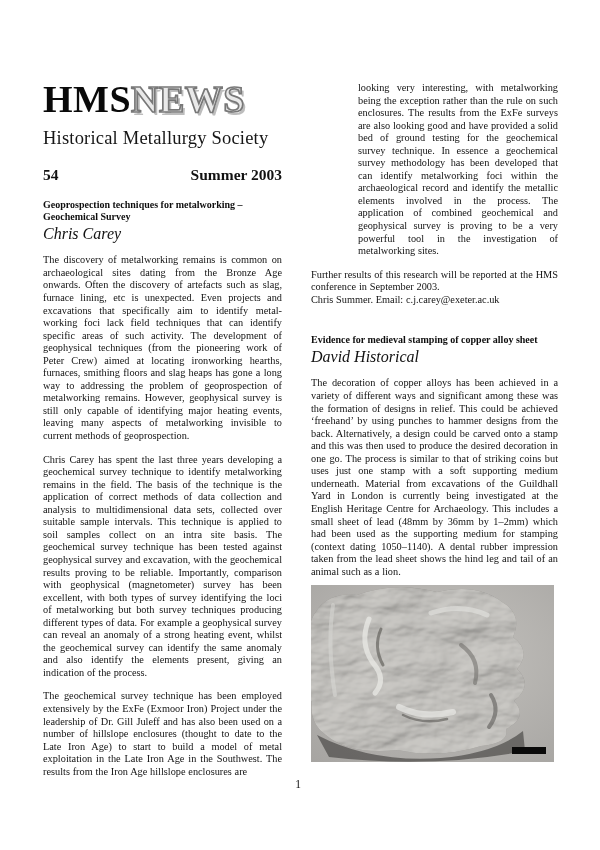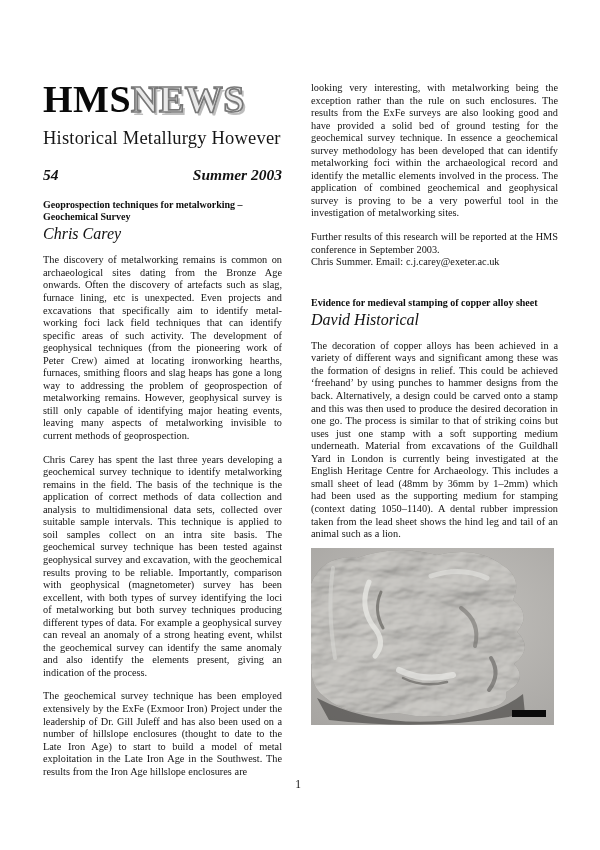--- a/index.html
+++ b/index.html
@@ -13,48 +13,48 @@
 
   
   .mast-title { font-weight:bold; font-size:38px; line-height:1; white-space:nowrap; letter-spacing:0.5px; }
   .mast-solid { color:#0a0a0a; }
   .mast-outline {
     color:#e9e9e9;
     -webkit-text-stroke:1.7px #787878;
     text-shadow:2.5px 2.5px 0 #bdbdbd;
   }
   .society { font-size:18.5px; margin-top:10px; letter-spacing:0.2px; color:#161616; }
-  .issue-row { display:flex; justify-content:space-between; font-weight:bold; font-size:15.5px; margin-top:17px;font-style:italic; }
+  .issue-row { display:flex; justify-content:space-between; font-weight:bold; font-size:15.5px; margin-top:17px; }
 
   
   .art-title { font-size:10px; font-weight:bold; line-height:1.22; margin:15px 0 0; color:#0e0e0e; }
   .col-right .art-title { margin-top:28px; }
   .byline { font-style:italic; font-size:16px; margin-top:2px; }
   p.body {
     font-size:10.3px; line-height:12.55px; text-align:justify;
     margin:11px 0 0; word-spacing:0.2px;
   }
-  .col-right p.first { margin-top:2px; }
+  .col-right p.first { margin-top:2px;margin-left:47px; }
 
   
   figure.photo { margin:7px 0 0; padding:0; width:243px; height:177px; }
   figure.photo svg { display:block; }
 
   .pagenum { position:absolute; left:0; right:0; bottom:60px; text-align:center; font-size:11.5px; color:#111; }
 </style>
 </head>
 <body>
 
 <div class="page">
   <div class="columns">
 
     <section class="col col-left">
       <header class="masthead">
         <div class="mast-title"><span class="mast-solid">HMS</span><span class="mast-outline">NEWS</span></div>
-        <div class="society">Historical Metallurgy However</div>
+        <div class="society">Historical Metallurgy Society</div>
         <div class="issue-row">
           <span>54</span>
           <span>Summer 2003</span>
         </div>
       </header>
 
       <h2 class="art-title">Geoprospection techniques for metalworking – Geochemical Survey</h2>
       <div class="byline">Chris Carey</div>
 
       <p class="body">The discovery of metalworking remains is common on archaeological sites dating from the Bronze Age onwards. Often the discovery of artefacts such as slag, furnace lining, etc is unexpected. Even projects and excavations that specifically aim to identify metal-working foci lack field techniques that can identify specific areas of such activity. The development of geophysical techniques (from the pioneering work of Peter Crew) aimed at locating ironworking hearths, furnaces, smithing floors and slag heaps has gone a long way to addressing the problem of geoprospection of metalworking remains. However, geophysical survey is still only capable of identifying major heating events, leaving many aspects of metalworking invisible to current methods of geoprospection.</p>

